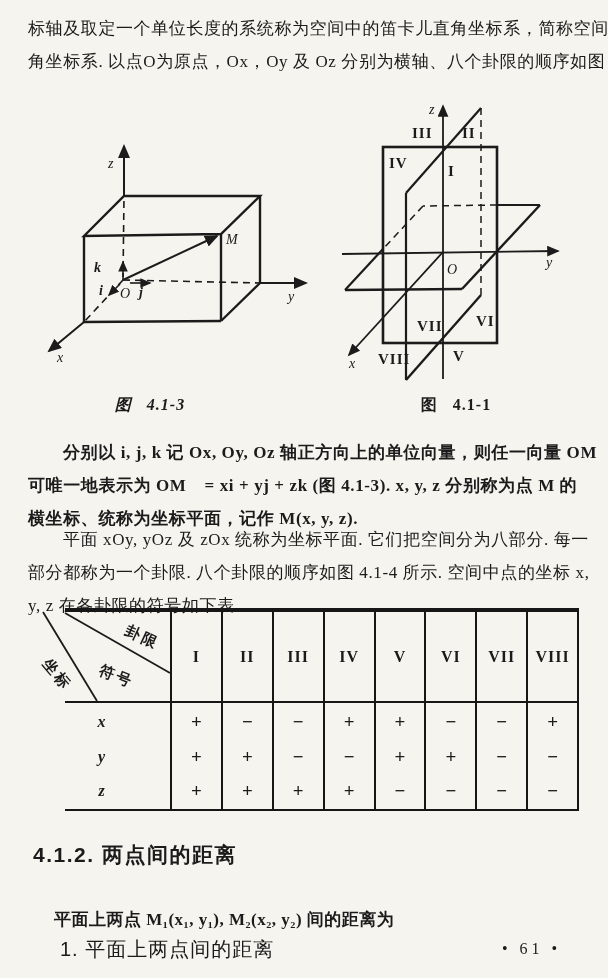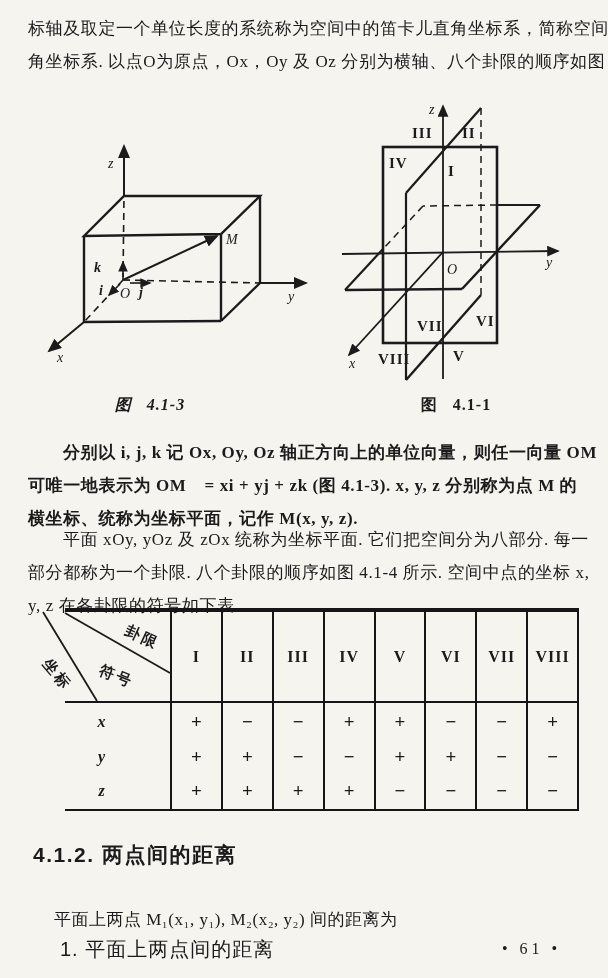--- a/index.html
+++ b/index.html
@@ -48,21 +48,21 @@
     font-family:"Liberation Sans","DejaVu Sans",sans-serif;
     font-weight:bold;font-size:21px;letter-spacing:1.5px;white-space:nowrap;margin-left:6px;
   }
   .sec-sub{
     position:absolute;left:60px;top:936px;
     font-family:"Liberation Sans","DejaVu Sans",sans-serif;
     font-weight:normal;font-size:20px;letter-spacing:1px;white-space:nowrap;
   }
   .sec-body{
     position:absolute;left:54px;top:908px;font-size:17px;
-    letter-spacing:0.5px;white-space:nowrap;
+    letter-spacing:0.5px;white-space:nowrap;font-weight:bold;
   }
   .page-number{
     position:absolute;left:502px;top:940px;font-size:16px;
     font-weight:normal;letter-spacing:4px;
   }
 </style>
 </head>
 <body>
 
 <div class="page">

